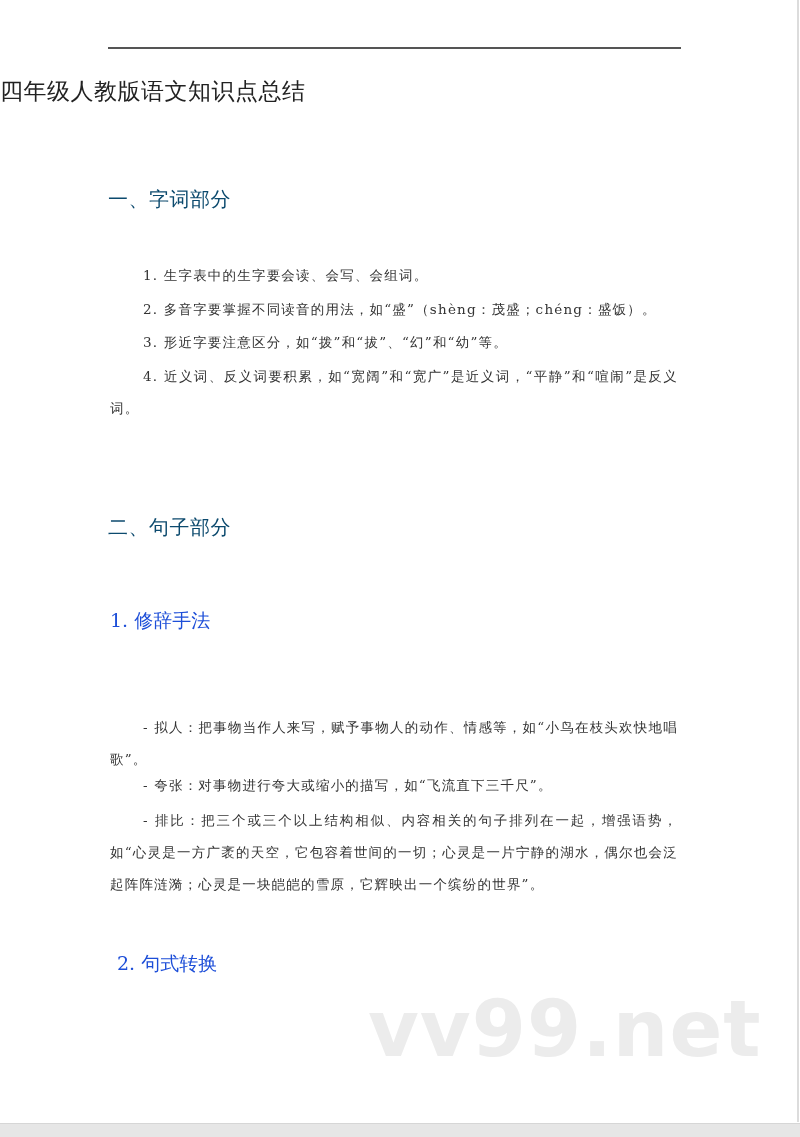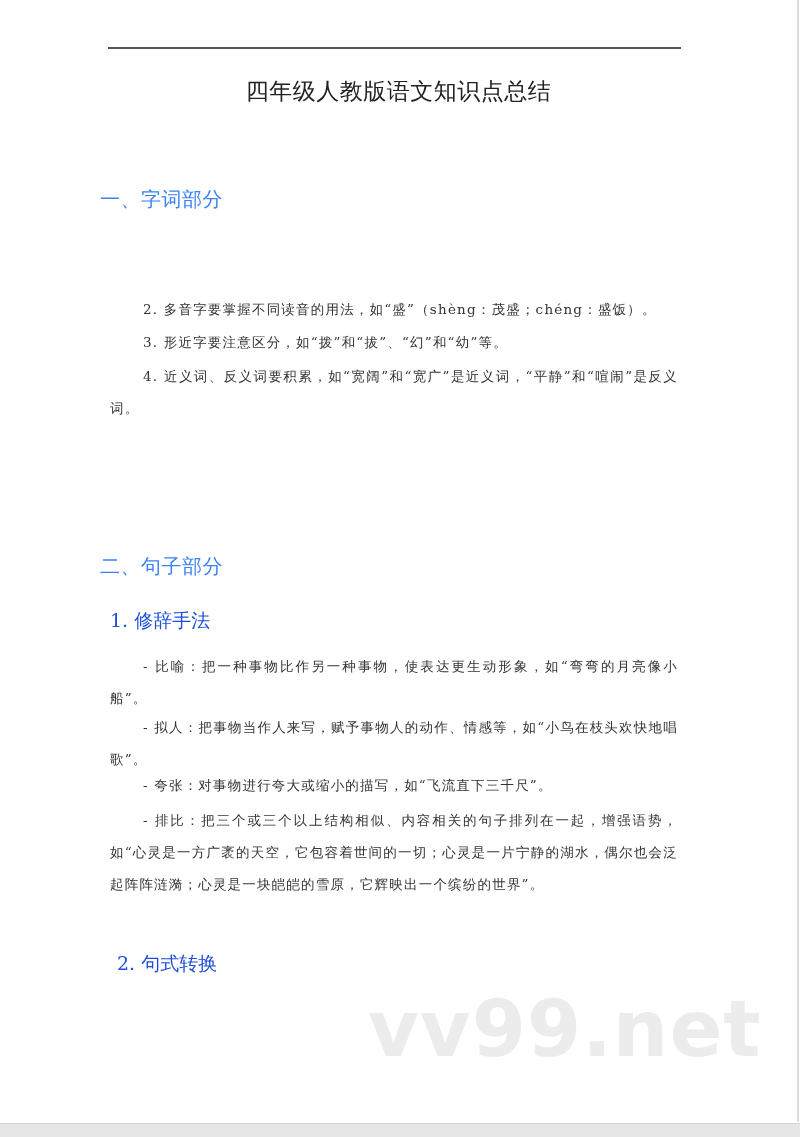--- a/index.html
+++ b/index.html
@@ -39,32 +39,32 @@
       top: 47px;
       width: 573px;
       height: 2px;
       background: #555555;
     }
     .doc-title {
       position: absolute;
       left: 0;
       width: 797px;
       top: 76px;
-      text-align: center;
+      text-align: left;
       font-family: "DejaVu Sans", "Liberation Sans", sans-serif;
       font-size: 23px;
       color: #222;
       letter-spacing: 0.5px;
     }
     .h1 {
       position: absolute;
-      left: 100px;
+      left: 108px;
       font-family: "DejaVu Sans", "Liberation Sans", sans-serif;
       font-size: 20px;
-      color: #3b82f6;
+      color: #0c4a6e;
       letter-spacing: 0.5px;
     }
     .h2 {
       position: absolute;
       left: 110px;
       font-family: "DejaVu Sans", "Liberation Sans", sans-serif;
       font-size: 19px;
       color: #1d4ed8;
     }
     .h2 .num {
@@ -97,31 +97,31 @@
 </head>
 <body>
 
 <div class="page">
   <div class="top-rule"></div>
 
   <div class="doc-title">四年级人教版语文知识点总结</div>
 
   <div class="h1" style="top:186px;">一、字词部分</div>
 
+  <div class="para" style="top:259px;">1. 生字表中的生字要会读、会写、会组词。</div>
   <div class="para" style="top:293px;">2. 多音字要掌握不同读音的用法，如“盛”（shèng：茂盛；chéng：盛饭）。</div>
   <div class="para" style="top:326px;">3. 形近字要注意区分，如“拨”和“拔”、“幻”和“幼”等。</div>
   <div class="para" style="top:360px;">4. 近义词、反义词要积累，如“宽阔”和“宽广”是近义词，“平静”和“喧闹”是反义词。</div>
 
-  <div class="h1" style="top:514px;margin-top:39px;">二、句子部分</div>
+  <div class="h1" style="top:514px;">二、句子部分</div>
 
   <div class="h2" style="top:608px;">
     <span class="num">1.</span><span>修辞手法</span>
   </div>
 
-  <div class="para" style="top:650px;">- 比喻：把一种事物比作另一种事物，使表达更生动形象，如“弯弯的月亮像小船”。</div>
   <div class="para" style="top:711px;">- 拟人：把事物当作人来写，赋予事物人的动作、情感等，如“小鸟在枝头欢快地唱歌”。</div>
   <div class="para" style="top:769px;">- 夸张：对事物进行夸大或缩小的描写，如“飞流直下三千尺”。</div>
   <div class="para" style="top:804px;">- 排比：把三个或三个以上结构相似、内容相关的句子排列在一起，增强语势，如“心灵是一方广袤的天空，它包容着世间的一切；心灵是一片宁静的湖水，偶尔也会泛起阵阵涟漪；心灵是一块皑皑的雪原，它辉映出一个缤纷的世界”。</div>
 
   <div class="h2" style="top:951px;margin-left:7px;">
     <span class="num">2.</span><span>句式转换</span>
   </div>
 
 
   <div class="watermark">vv99.net</div>

